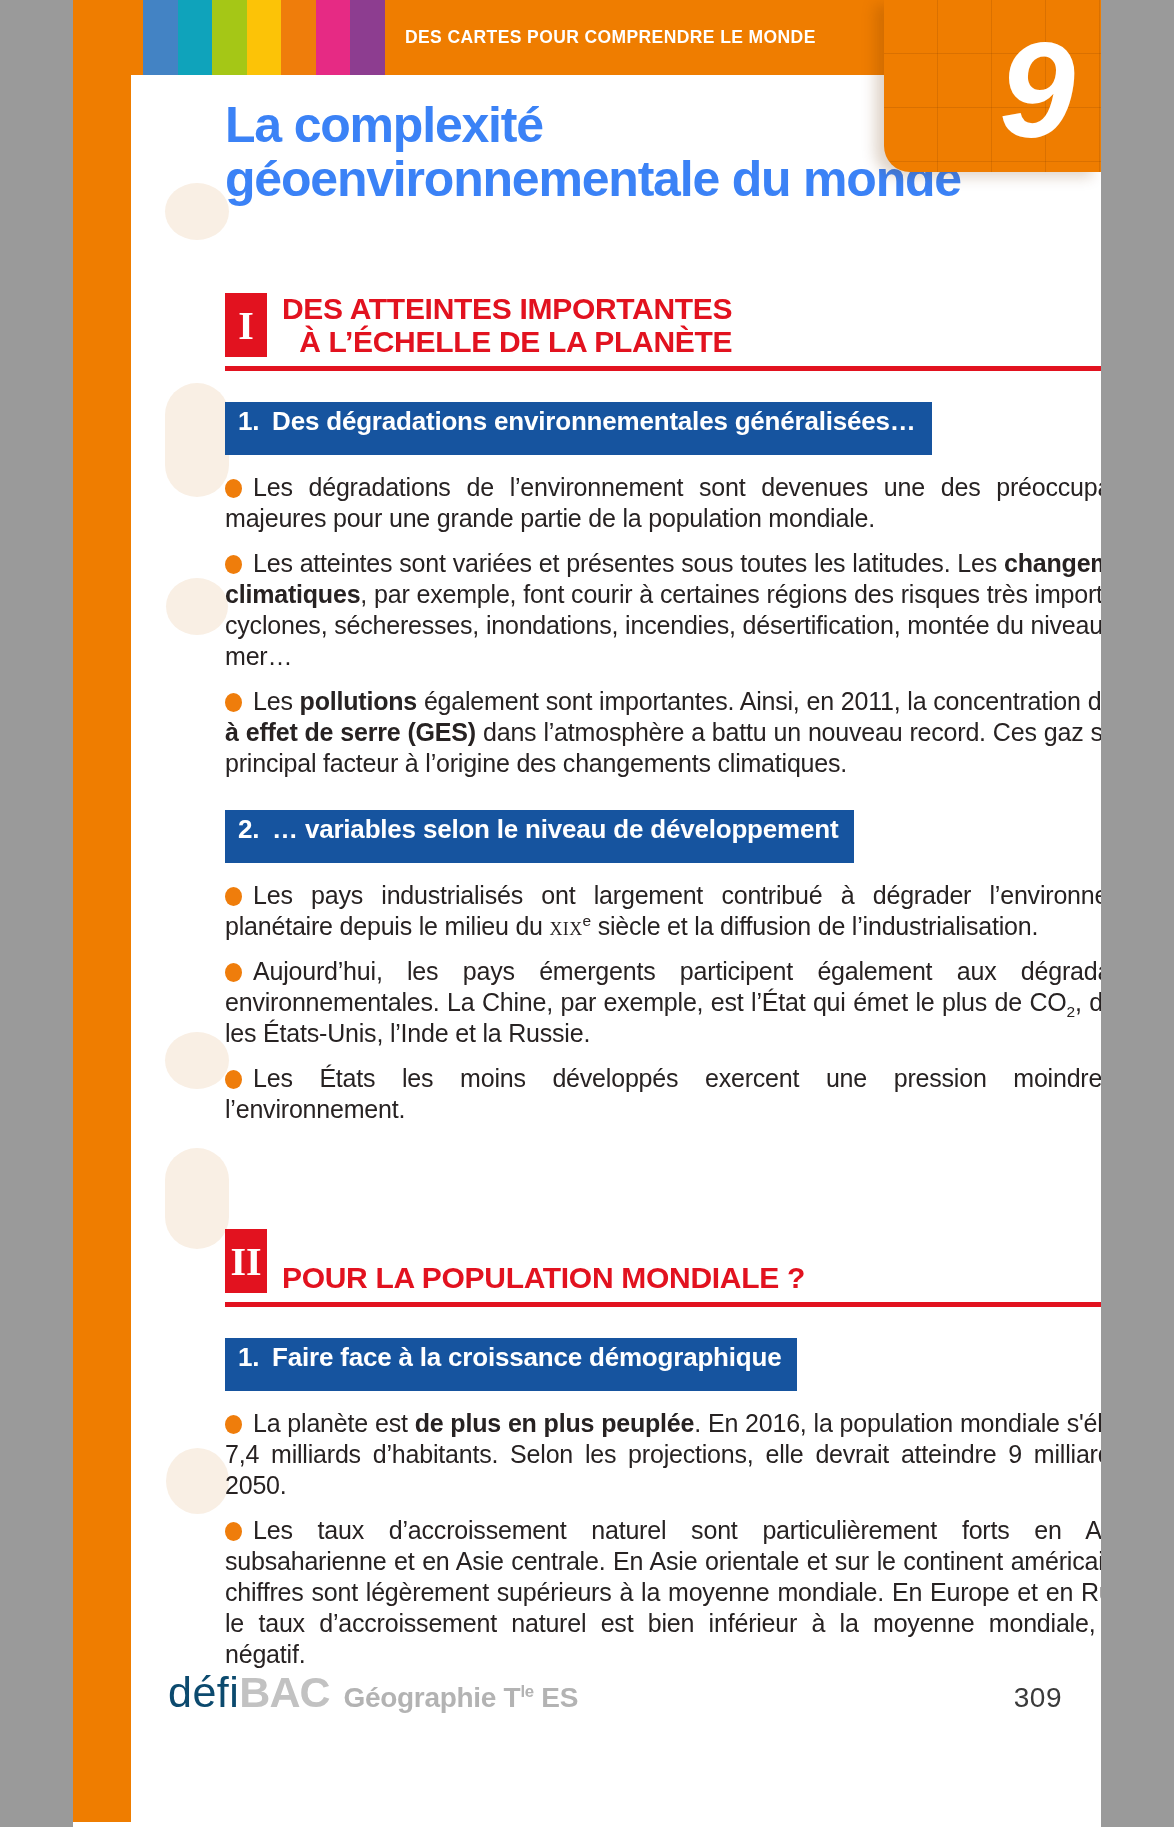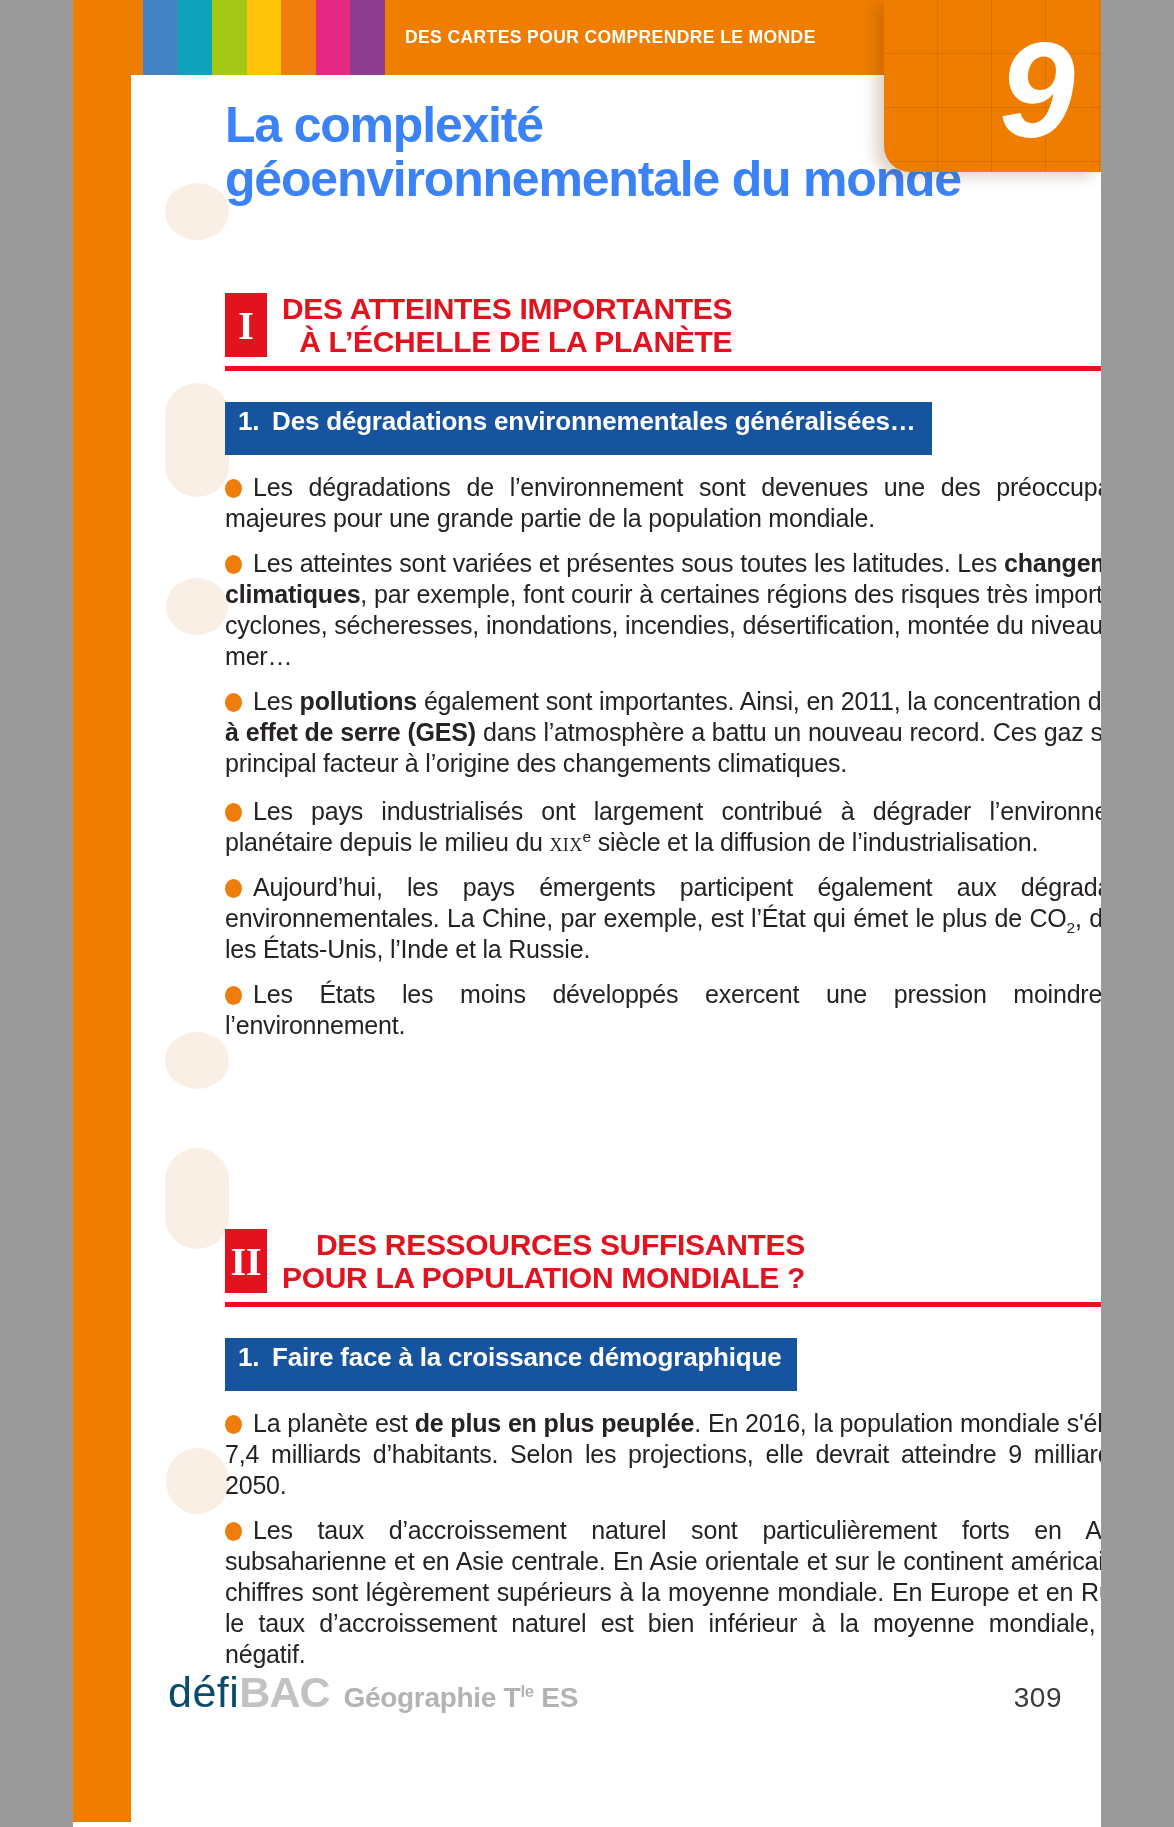--- a/index.html
+++ b/index.html
@@ -128,32 +128,33 @@
     <div class="subsection">
       <div class="banner">1. Des dégradations environnementales généralisées…</div>
       <div class="paras">
           <p class="body-para"><span class="bullet"></span><span>Les dégradations de l’environnement sont devenues une des préoccupa­tions majeures pour une grande partie de la population mondiale.</span></p>
           <p class="body-para"><span class="bullet"></span><span>Les atteintes sont variées et présentes sous toutes les latitudes. Les </span><span class="b">changements climatiques</span><span>, par exemple, font courir à certaines régions des risques très importants : cyclones, sécheresses, inondations, incendies, désertification, montée du niveau de la mer…</span></p>
           <p class="body-para"><span class="bullet"></span><span>Les </span><span class="b">pollutions</span><span> également sont importantes. Ainsi, en 2011, la concen­tration de </span><span class="b">gaz à effet de serre (GES)</span><span> dans l’atmosphère a battu un nouveau record. Ces gaz sont le principal facteur à l’origine des changements climatiques.</span></p>
         </div>
     </div>
 
     <div class="subsection">
+      <div class="banner">2. … variables selon le niveau de développement</div>
       <div class="paras">
           <p class="body-para"><span class="bullet"></span><span>Les pays industrialisés ont largement contribué à dégrader l’envi­ronnement planétaire depuis le milieu du </span><span class="sc">xix</span><sup>e</sup><span> siècle et la diffusion de l’industrialisation.</span></p>
           <p class="body-para"><span class="bullet"></span><span>Aujourd’hui, les pays émergents participent également aux dégrada­tions environnementales. La Chine, par exemple, est l’État qui émet le plus de CO</span><sub>2</sub><span>, devant les États-Unis, l’Inde et la Russie.</span></p>
           <p class="body-para"><span class="bullet"></span><span>Les États les moins développés exercent une pression moindre sur l’environnement.</span></p>
         </div>
     </div>
   </section>
 
   <section class="section section-2">
     <div class="sec-head">
       <div class="sec-marker">II</div>
-      <h2 class="sec-title"><span>DES RESSOURCES SUFFISANTES</span><br><span>POUR LA POPULATION MONDIALE ?</span></h2>
+      <h2 class="sec-title"><br><span>POUR LA POPULATION MONDIALE ?</span></h2>
     </div>
     <div class="sec-rule"></div>
 
     <div class="subsection">
       <div class="banner">1. Faire face à la croissance démographique</div>
       <div class="paras">
           <p class="body-para"><span class="bullet"></span><span>La planète est </span><span class="b">de plus en plus peuplée</span><span>. En 2016, la population mondiale s'élève à 7,4 milliards d’habitants. Selon les projections, elle devrait atteindre 9 milliards en 2050.</span></p>
           <p class="body-para"><span class="bullet"></span><span>Les taux d’accroissement naturel sont particulièrement forts en Afrique subsaharienne et en Asie centrale. En Asie orientale et sur le continent américain, les chiffres sont légèrement supérieurs à la moyenne mondiale. En Europe et en Russie, le taux d’accroissement naturel est bien inférieur à la moyenne mondiale, voire négatif.</span></p>
         </div>
     </div>

